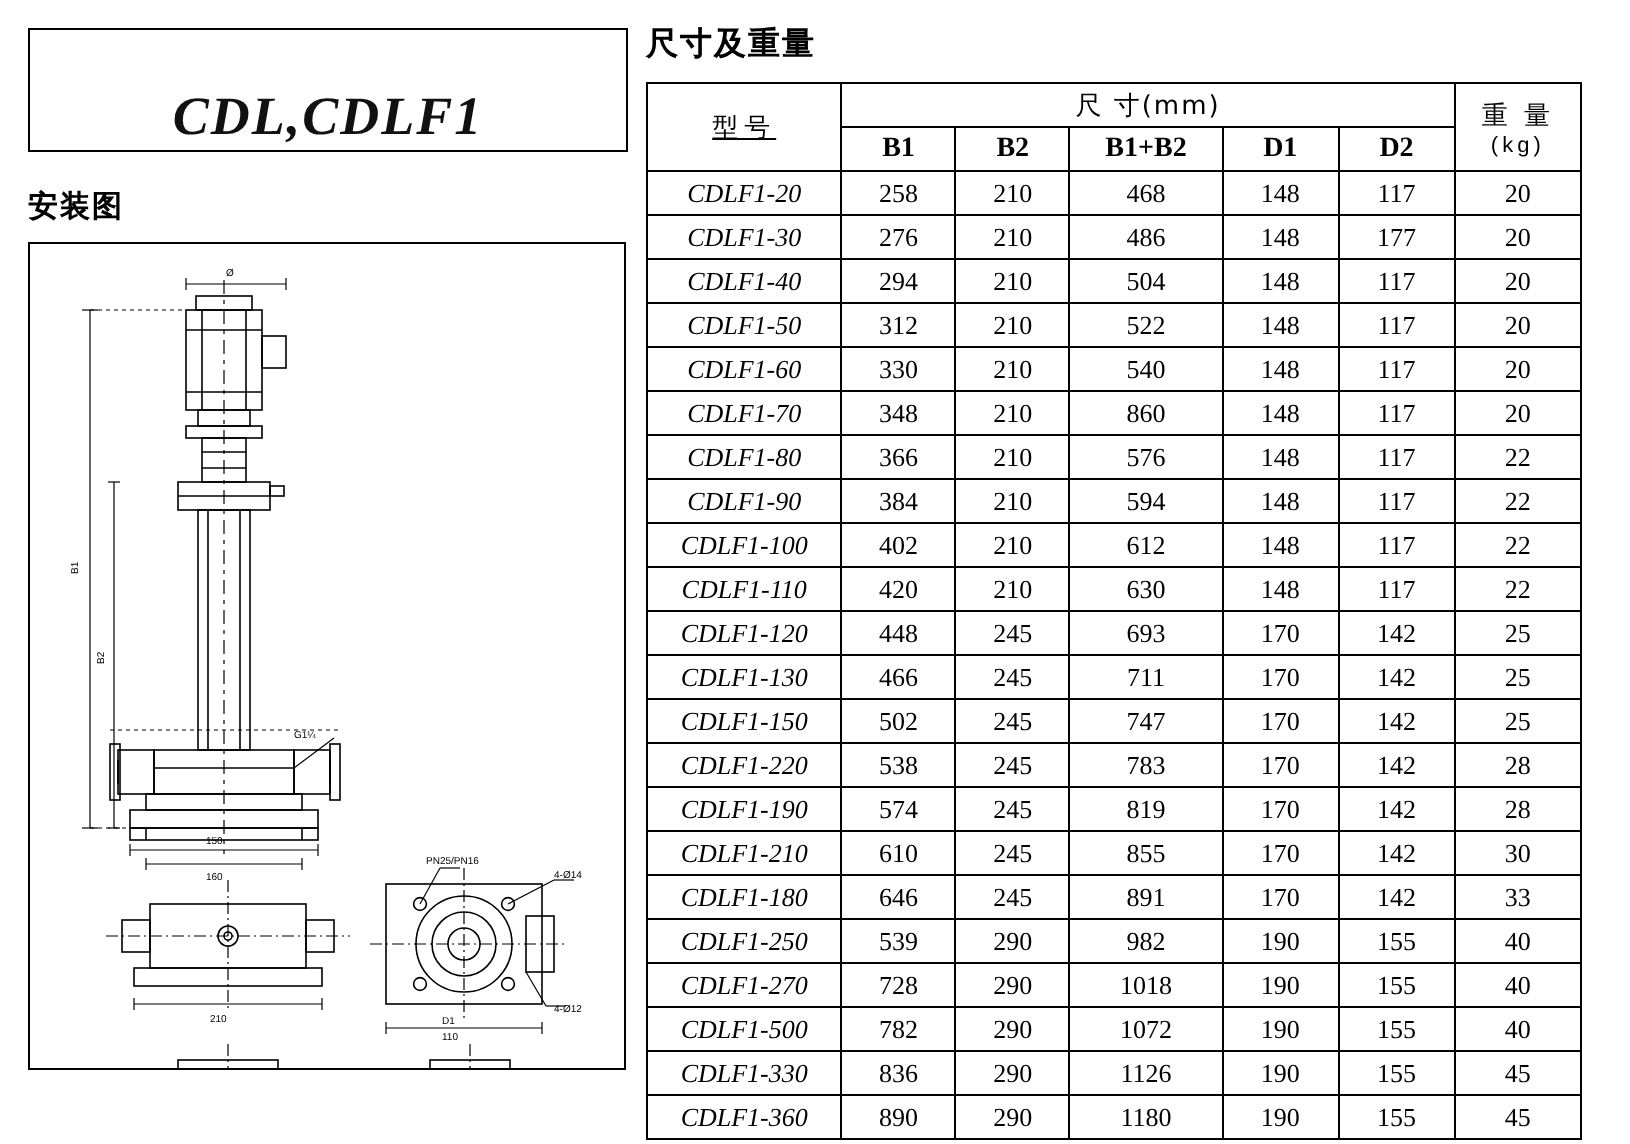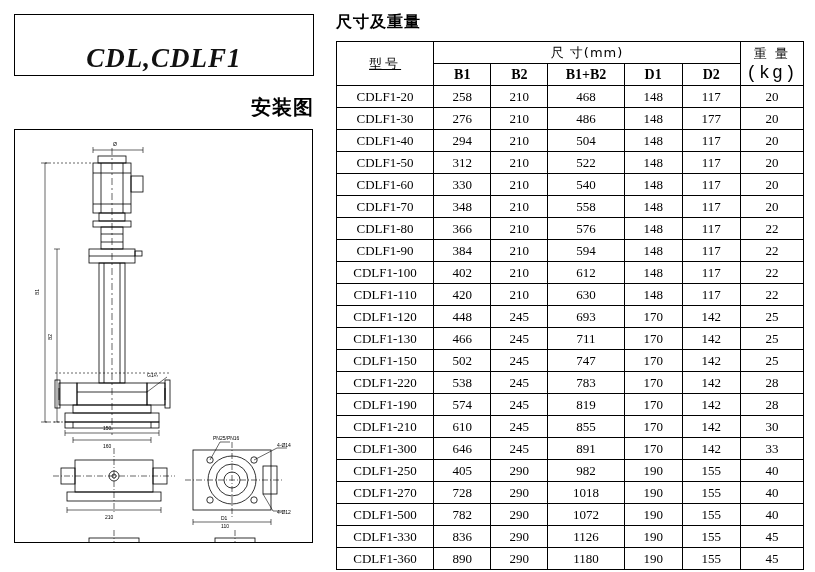--- a/index.html
+++ b/index.html
@@ -42,40 +42,39 @@
     font-style: italic;
     font-size: 27px;
     letter-spacing: 1px;
     color: #111;
     margin-top: 26px;
   }
   .section-label {
     margin-top: 18px;
     font-family: "DejaVu Sans", sans-serif;
     font-weight: bold;
-    font-size: 20px;
+    font-size: 15px;
     letter-spacing: 1px;
-    text-align: right;
   }
   .drawing-box {
     margin-top: 8px;
     border: 1px solid #000;
     width: 299px;
     height: 414px;
     box-sizing: border-box;
     position: relative;
     overflow: hidden;
     background: #fff;
   }
   .drawing-box svg { display: block; }
 
   
   .right {
     position: absolute;
-    left: 336px;
+    left: 323px;
     top: 12px;
     width: 436px;
   }
   .right h2 {
     margin: 0 0 8px 0;
     font-family: "DejaVu Sans", sans-serif;
     font-size: 16px;
     font-weight: bold;
     letter-spacing: 1px;
   }
@@ -116,22 +115,23 @@
     letter-spacing: 1px;
   }
   th.weight-head {
     width: 62px;
     font-family: "DejaVu Sans", sans-serif;
     font-size: 13px;
     letter-spacing: 2px;
   }
   td.model-cell {
     font-size: 13.5px;
-  }
-  .kg-line { font-family: Liberation Mono, monospace; font-size: 18px; }
+    font-style: italic;
+  }
+  .kg-line { font-family: Liberation Sans, sans-serif; font-size: 11px; }
 </style>
 </head>
 <body>
 
 <div class="page">
 
   <div class="left">
 
     <div class="title-box">
       <span class="title-text">CDL,CDLF1</span>
@@ -401,21 +401,21 @@
             <td>210</td>
             <td>540</td>
             <td>148</td>
             <td>117</td>
             <td>20</td>
           </tr>
           <tr>
             <td class="model-cell">CDLF1-70</td>
             <td>348</td>
             <td>210</td>
-            <td>558</td>
+            <td>860</td>
             <td>148</td>
             <td>117</td>
             <td>20</td>
           </tr>
           <tr>
             <td class="model-cell">CDLF1-80</td>
             <td>366</td>
             <td>210</td>
             <td>576</td>
             <td>148</td>
@@ -497,31 +497,31 @@
           <tr>
             <td class="model-cell">CDLF1-210</td>
             <td>610</td>
             <td>245</td>
             <td>855</td>
             <td>170</td>
             <td>142</td>
             <td>30</td>
           </tr>
           <tr>
-            <td class="model-cell">CDLF1-300</td>
+            <td class="model-cell">CDLF1-180</td>
             <td>646</td>
             <td>245</td>
             <td>891</td>
             <td>170</td>
             <td>142</td>
             <td>33</td>
           </tr>
           <tr>
             <td class="model-cell">CDLF1-250</td>
-            <td>405</td>
+            <td>539</td>
             <td>290</td>
             <td>982</td>
             <td>190</td>
             <td>155</td>
             <td>40</td>
           </tr>
           <tr>
             <td class="model-cell">CDLF1-270</td>
             <td>728</td>
             <td>290</td>

